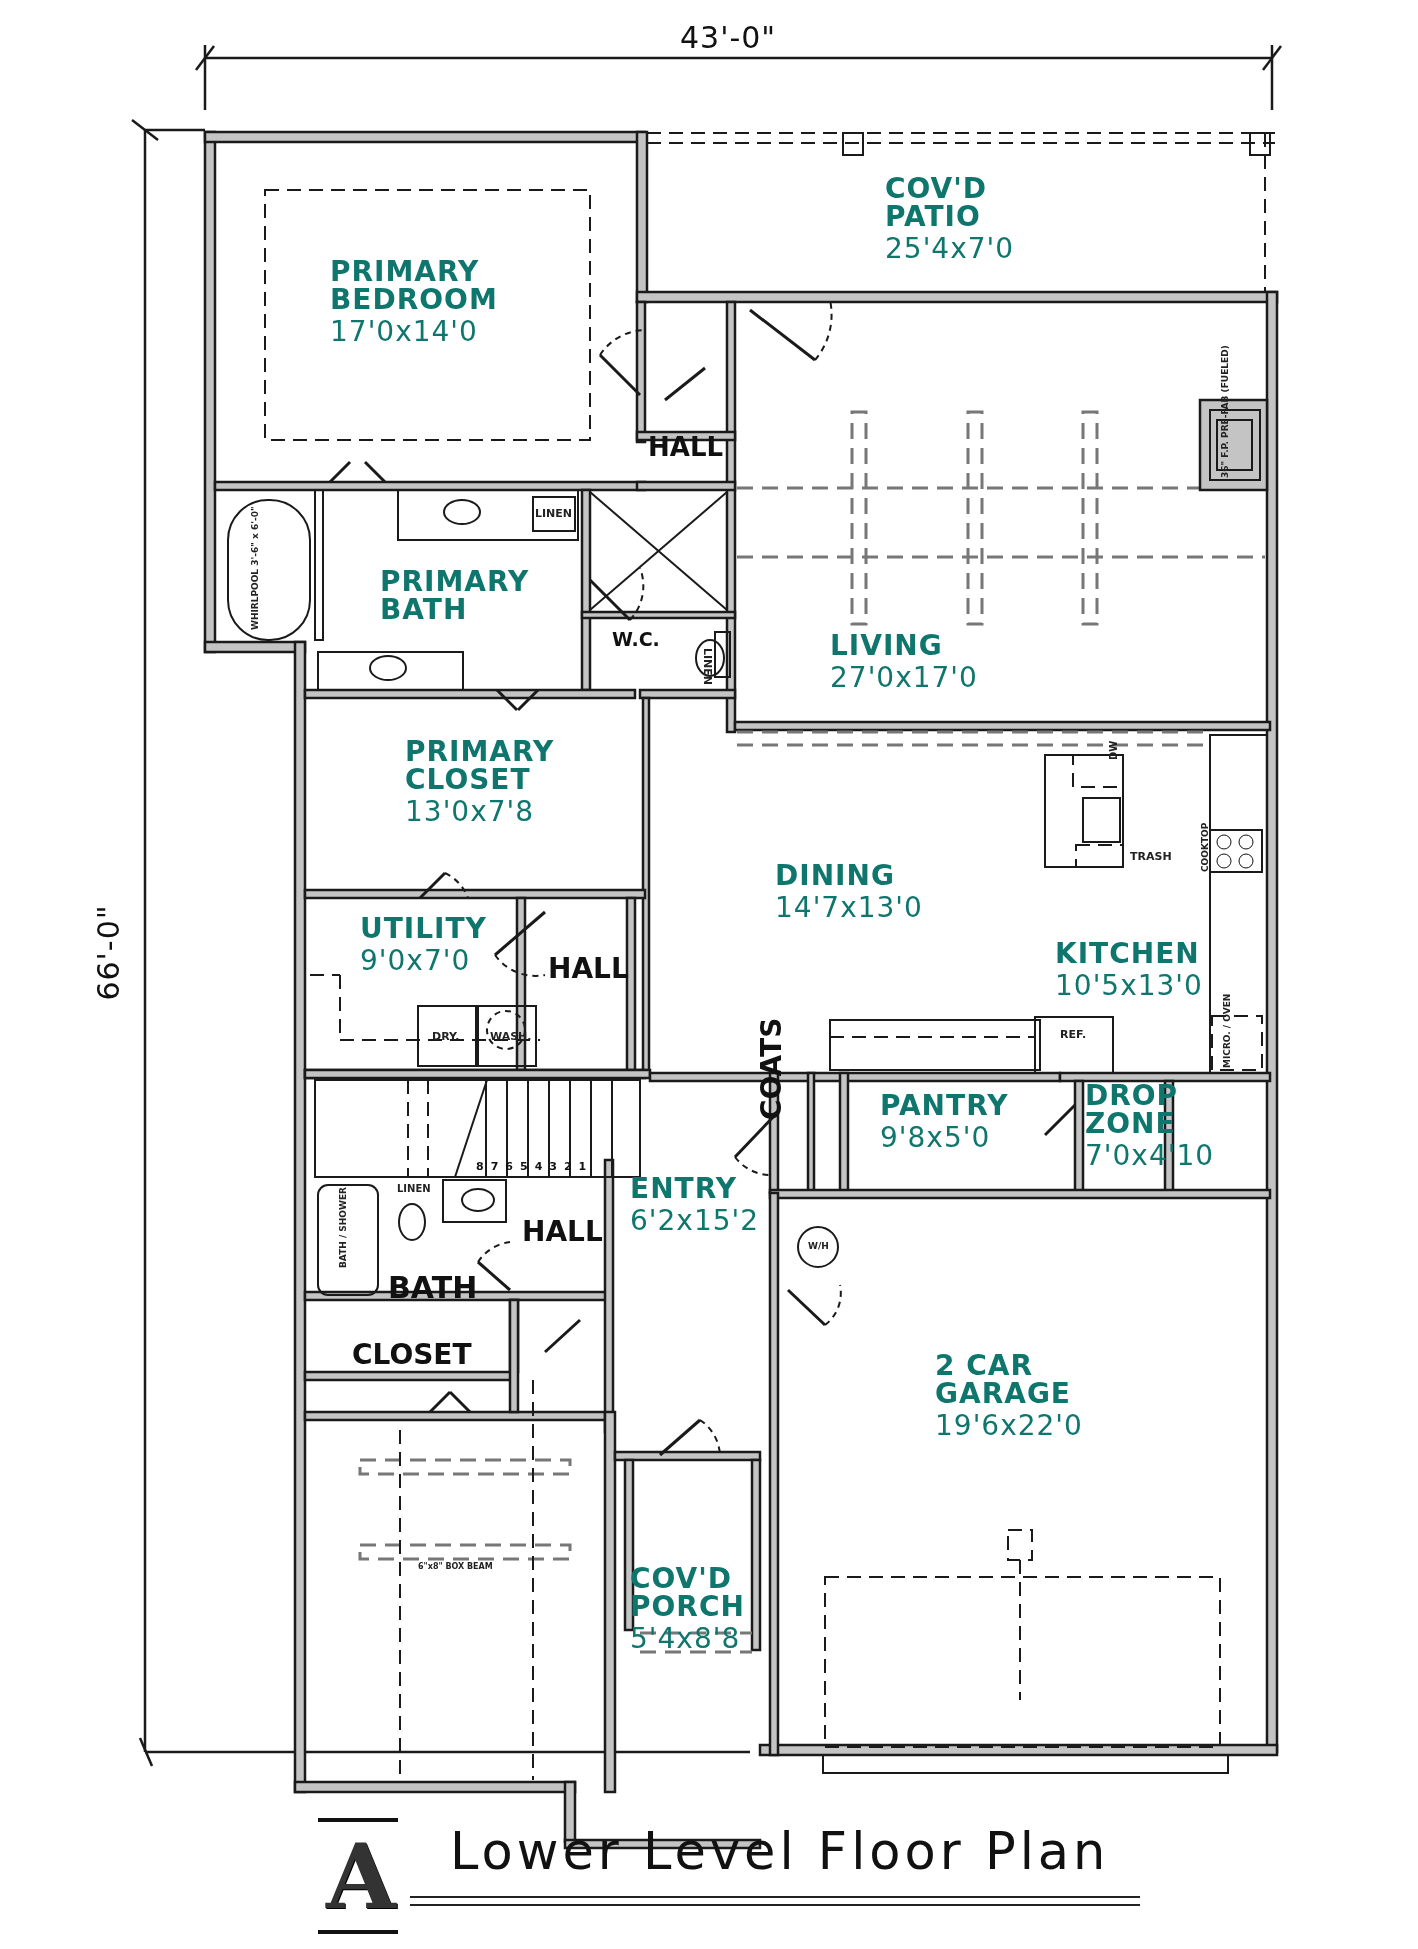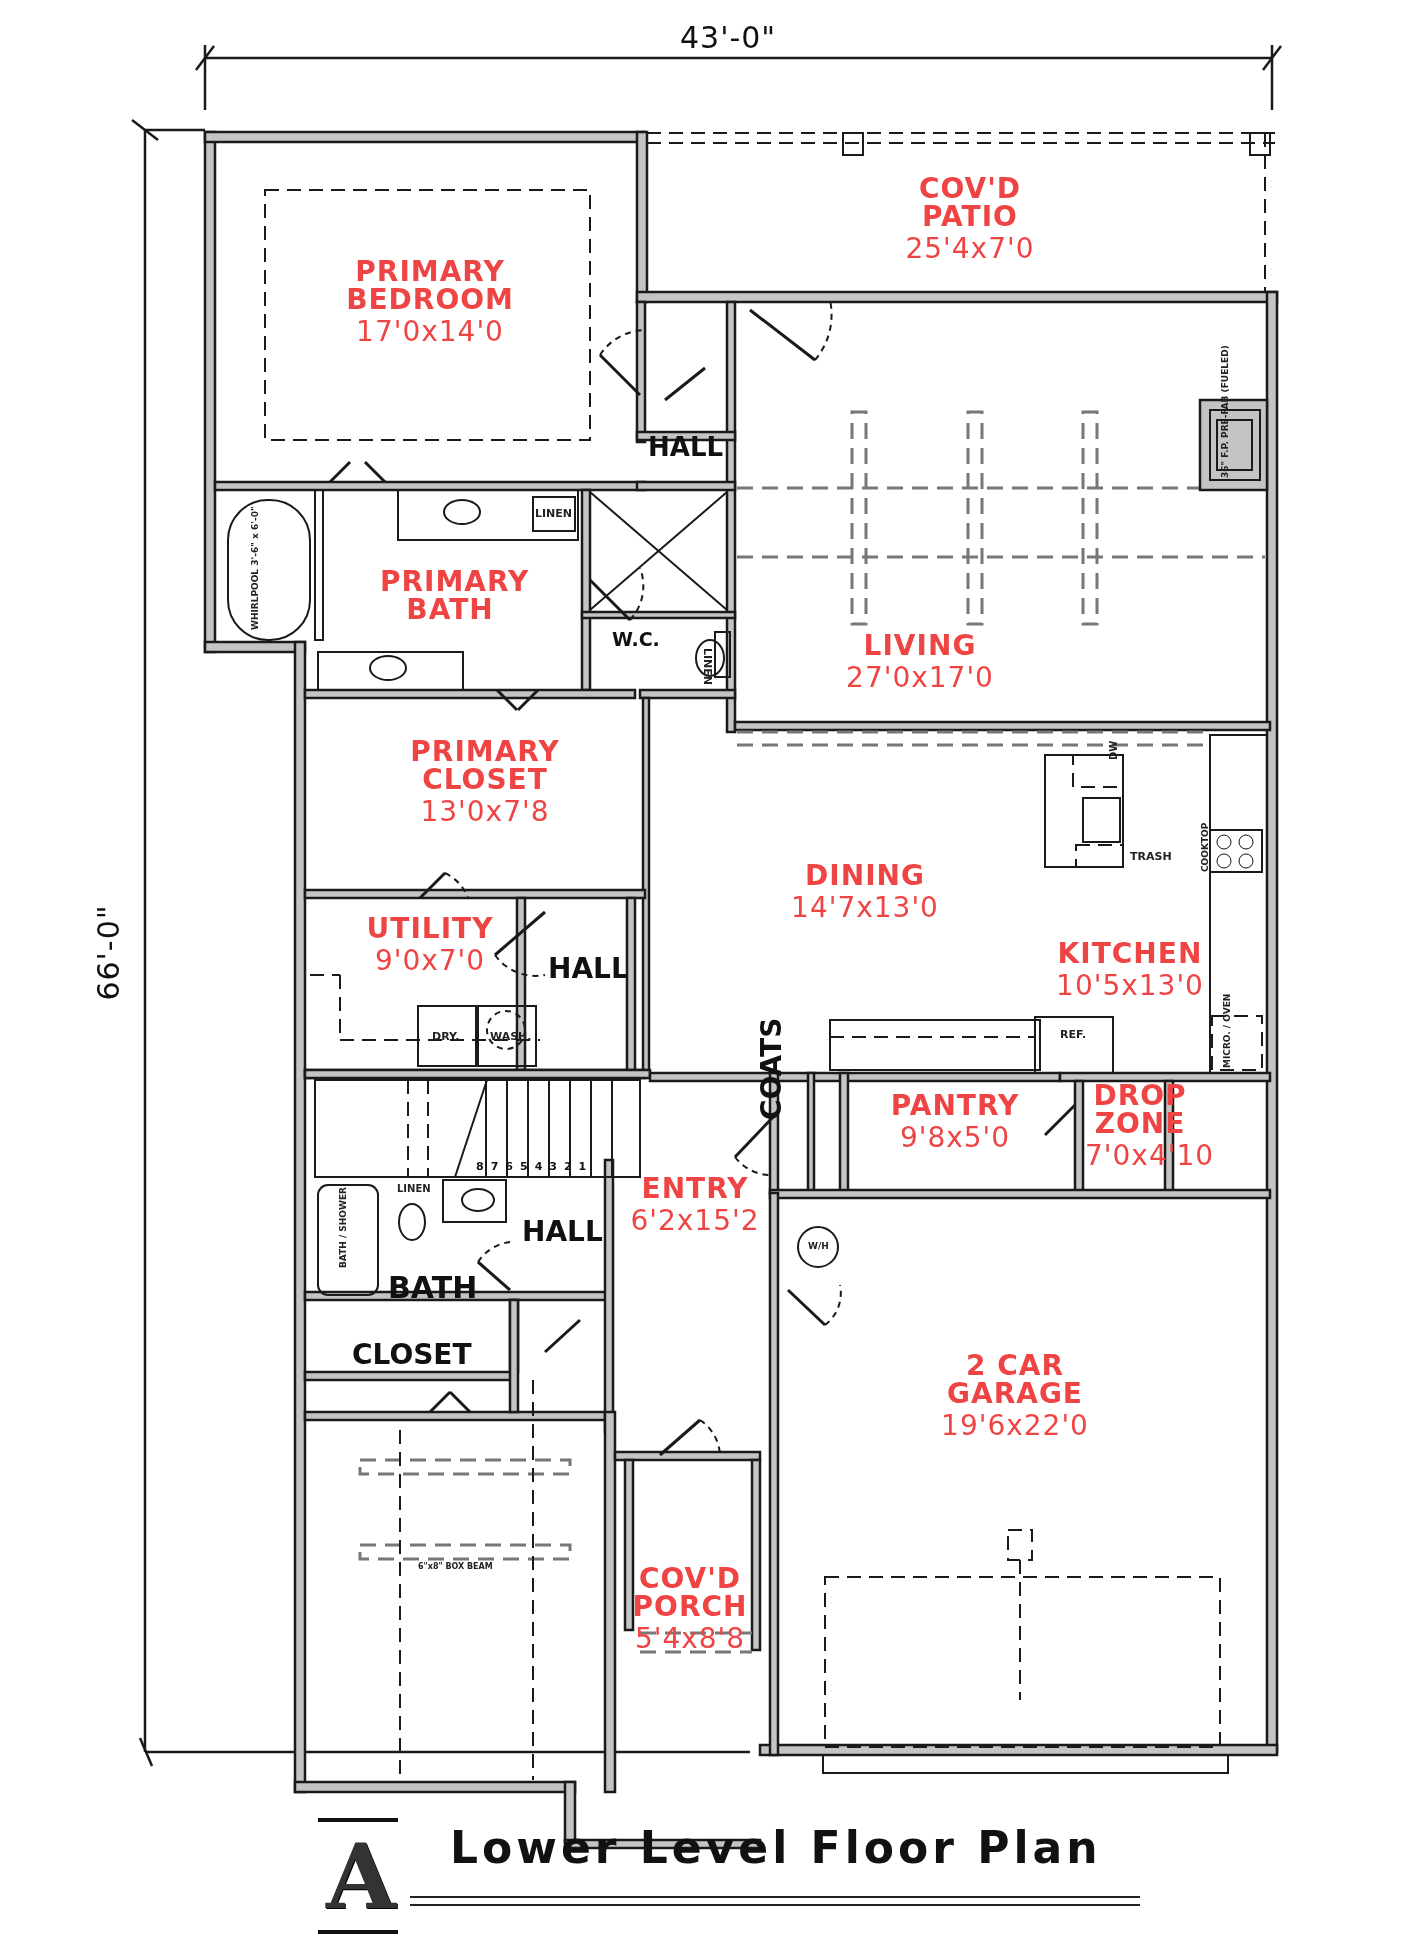--- a/index.html
+++ b/index.html
@@ -6,30 +6,30 @@
   body { width: 1418px; height: 1949px; position: relative; overflow: hidden; font-family: "DejaVu Sans", sans-serif; color: #111; }
   .stage { position: absolute; left: 0; top: 0; width: 1418px; height: 1949px; }
   svg.plan { position: absolute; left: 0; top: 0; }
   .wall { fill: #c4c4c4; stroke: #1a1a1a; stroke-width: 2.5; }
   .thin { fill: none; stroke: #1a1a1a; stroke-width: 2; }
   .dash { fill: none; stroke: #1a1a1a; stroke-width: 2; stroke-dasharray: 14 8; }
   .gdash { fill: none; stroke: #777; stroke-width: 3; stroke-dasharray: 16 9; }
   .door { fill: none; stroke: #1a1a1a; stroke-width: 3; }
   .swing { fill: none; stroke: #1a1a1a; stroke-width: 2; stroke-dasharray: 6 5; }
   .dimline { stroke: #1a1a1a; stroke-width: 2.5; fill: none; }
-  .label { position: absolute; text-align: center; font-family: "DejaVu Sans", sans-serif; font-weight: bold; color: #ef4444; line-height: 1.0; letter-spacing: 1px; white-space: nowrap; }
+  .label { position: absolute; font-family: "DejaVu Sans", sans-serif; font-weight: bold; color: #0f766e; line-height: 1.0; letter-spacing: 1px; white-space: nowrap; }
   .label .name { display: block; font-size: 28px; font-weight: bold; }
   .label .dim { display: block; font-size: 28px; font-weight: normal; margin-top: 4px; }
   .small-label { position: absolute; font-family: "DejaVu Sans", sans-serif; font-weight: bold; color: #111; white-space: nowrap; }
   .fixture-label { position: absolute; font-family: "DejaVu Sans", sans-serif; font-size: 11px; font-weight: bold; color: #222; white-space: nowrap; }
   .dim-text { position: absolute; font-family: "DejaVu Sans", sans-serif; font-weight: normal; color: #111; font-size: 30px; letter-spacing: 1px; }
   .title-block { position: absolute; left: 300px; top: 1800px; width: 1100px; height: 140px; }
   .title-badge { position: absolute; left: 18px; top: 18px; width: 80px; height: 108px; border-top: 4px solid #111; border-bottom: 4px solid #111; }
   .title-badge-letter { position: absolute; left: 8px; top: 4px; width: 64px; text-align: center; font-family: "DejaVu Serif", serif; font-weight: bold; font-size: 90px; line-height: 100px; color: #333; text-shadow: 1px 1px 0 #000; }
-  .title-text { position: absolute; left: 150px; top: 22px; font-family: "DejaVu Sans", sans-serif; font-size: 44px; font-weight: bold; color: #111; letter-spacing: 4px; }
+  .title-text { position: absolute; left: 150px; top: 22px; font-family: "DejaVu Sans", sans-serif; font-size: 51px; font-weight: normal; color: #111; letter-spacing: 4px; }
   .title-rule { position: absolute; left: 110px; top: 96px; width: 730px; height: 6px; border-top: 2px solid #222; border-bottom: 2px solid #222; }
   .watermark { position: absolute; left: 585px; top: 1876px; font-family: "Liberation Sans", sans-serif; font-size: 48px; color: rgba(255,255,255,0.85); -webkit-text-stroke: 1.5px #8a8a8a; letter-spacing: 1px; white-space: nowrap; }
 </style>
 </head>
 <body>
 
 <div class="stage">
 
   <svg class="plan" width="1418" height="1949" viewBox="0 0 1418 1949">
 

